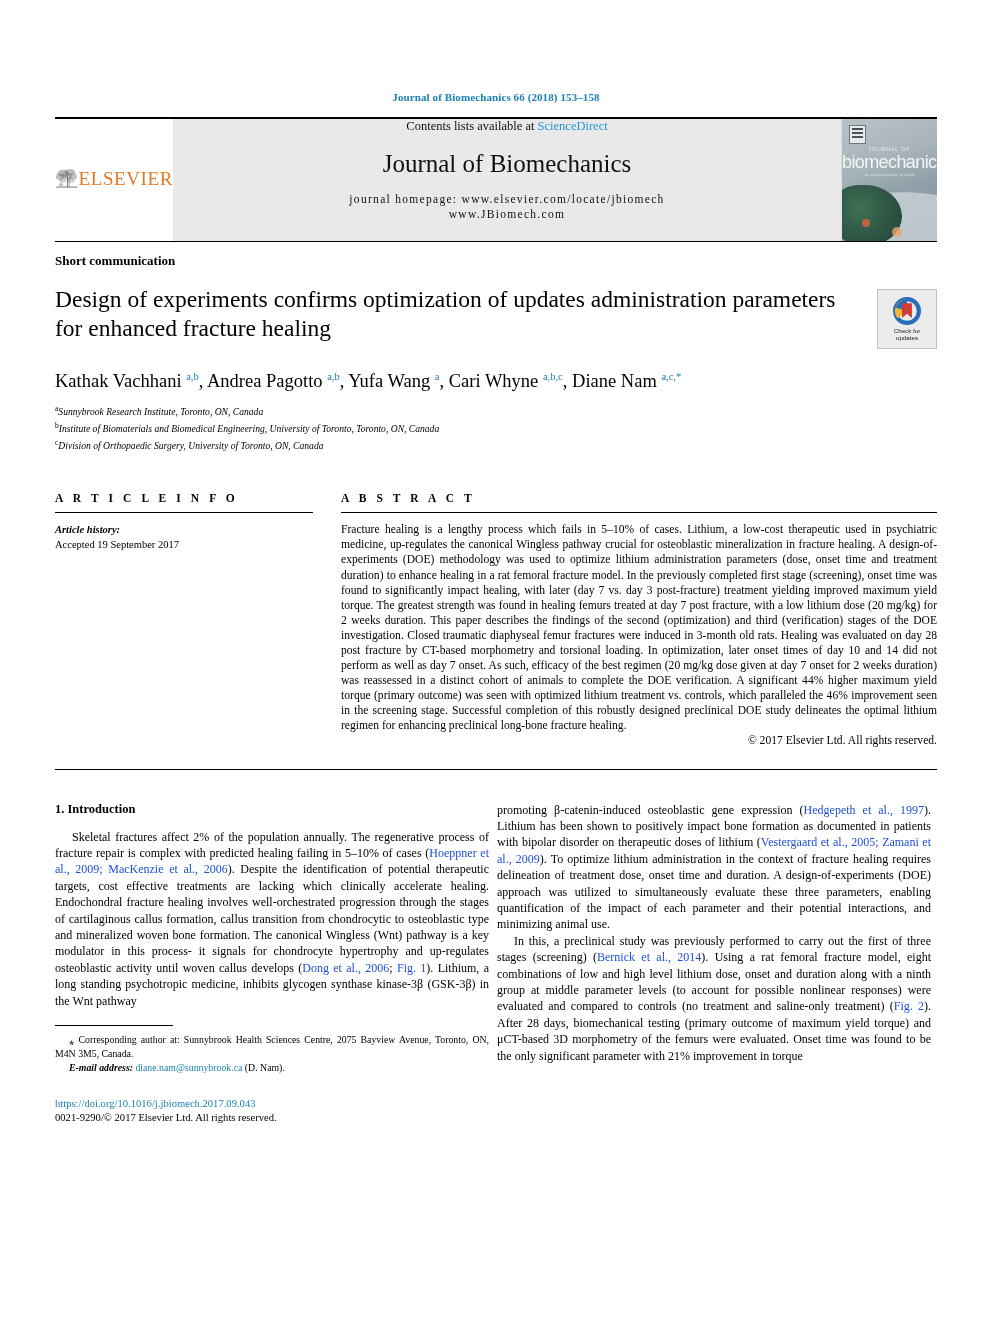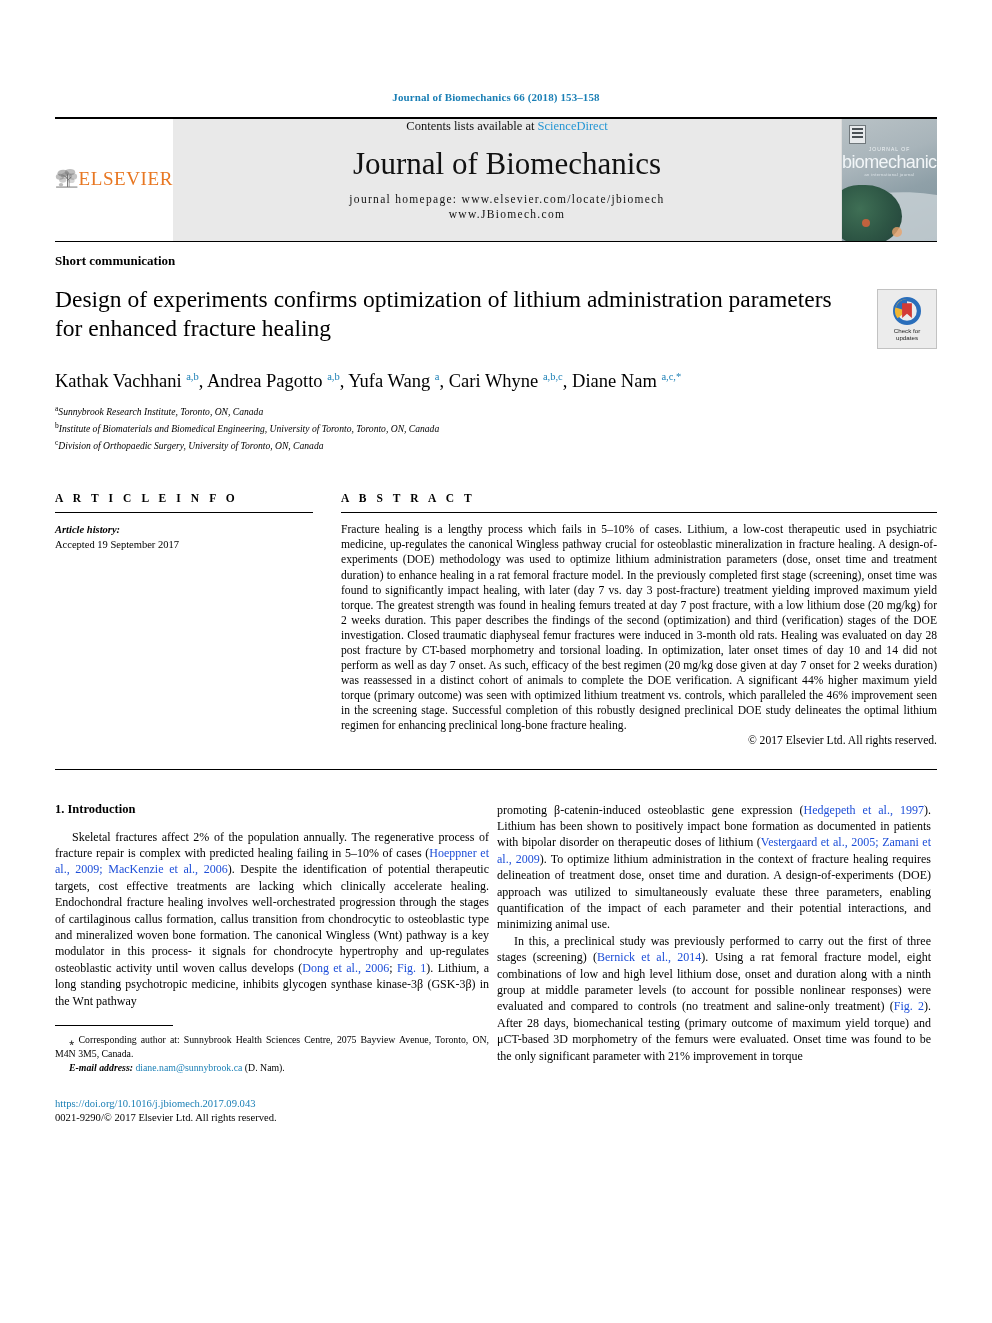--- a/index.html
+++ b/index.html
@@ -67,21 +67,21 @@
     align-items: center;
     text-align: center;
   }
   .contents-line {
     font-size: 12.5px;
     color: #111;
     margin-bottom: 12px;
   }
   .contents-line .sd { color: #2596d4; }
   .journal-title {
-    font-size: 31px;
+    font-size: 25px;
     line-height: 36px;
     color: #111;
     margin-bottom: 10px;
   }
   .homepage {
     font-size: 11.5px;
     letter-spacing: 1.3px;
     line-height: 15px;
     color: #111;
   }
@@ -316,21 +316,21 @@
       <div class="cover-blob" style="left:50px; top:108px; width:10px; height:10px; background:#e8a36a; opacity:.8;"></div>
       <div class="cover-blob" style="left:20px; top:100px; width:8px; height:8px; background:#d8633c; opacity:.85;"></div>
     </div>
   </div>
 
   <div class="section-rule"></div>
   <div class="short-comm">Short communication</div>
 
   <div class="title-row">
     <div class="title-block">
-      <h1 class="art-title">Design of experiments confirms optimization of lithium administration parameters for enhanced fracture healing</h1>
+      <h1 class="art-title">Design of experiments confirms optimization of updates administration parameters for enhanced fracture healing</h1>
     </div>
     <div class="crossmark">
       <svg class="cm-mark" viewBox="0 0 40 40">
         <circle cx="20" cy="20" r="17" fill="none" stroke="#2a6ebb" stroke-width="6"></circle>
         <path d="M20 3 A17 17 0 0 0 6.5 30.5 L20 20 Z" fill="#f2b632"></path>
         <path d="M20 3 A17 17 0 0 0 3.8 15 L20 20 Z" fill="#2a6ebb"></path>
         <path d="M13 9 h14 v21 l-7 -6 l-7 6 Z" fill="#d23b36"></path>
       </svg>
       <div class="cm-text">
         <div>Check for</div>

